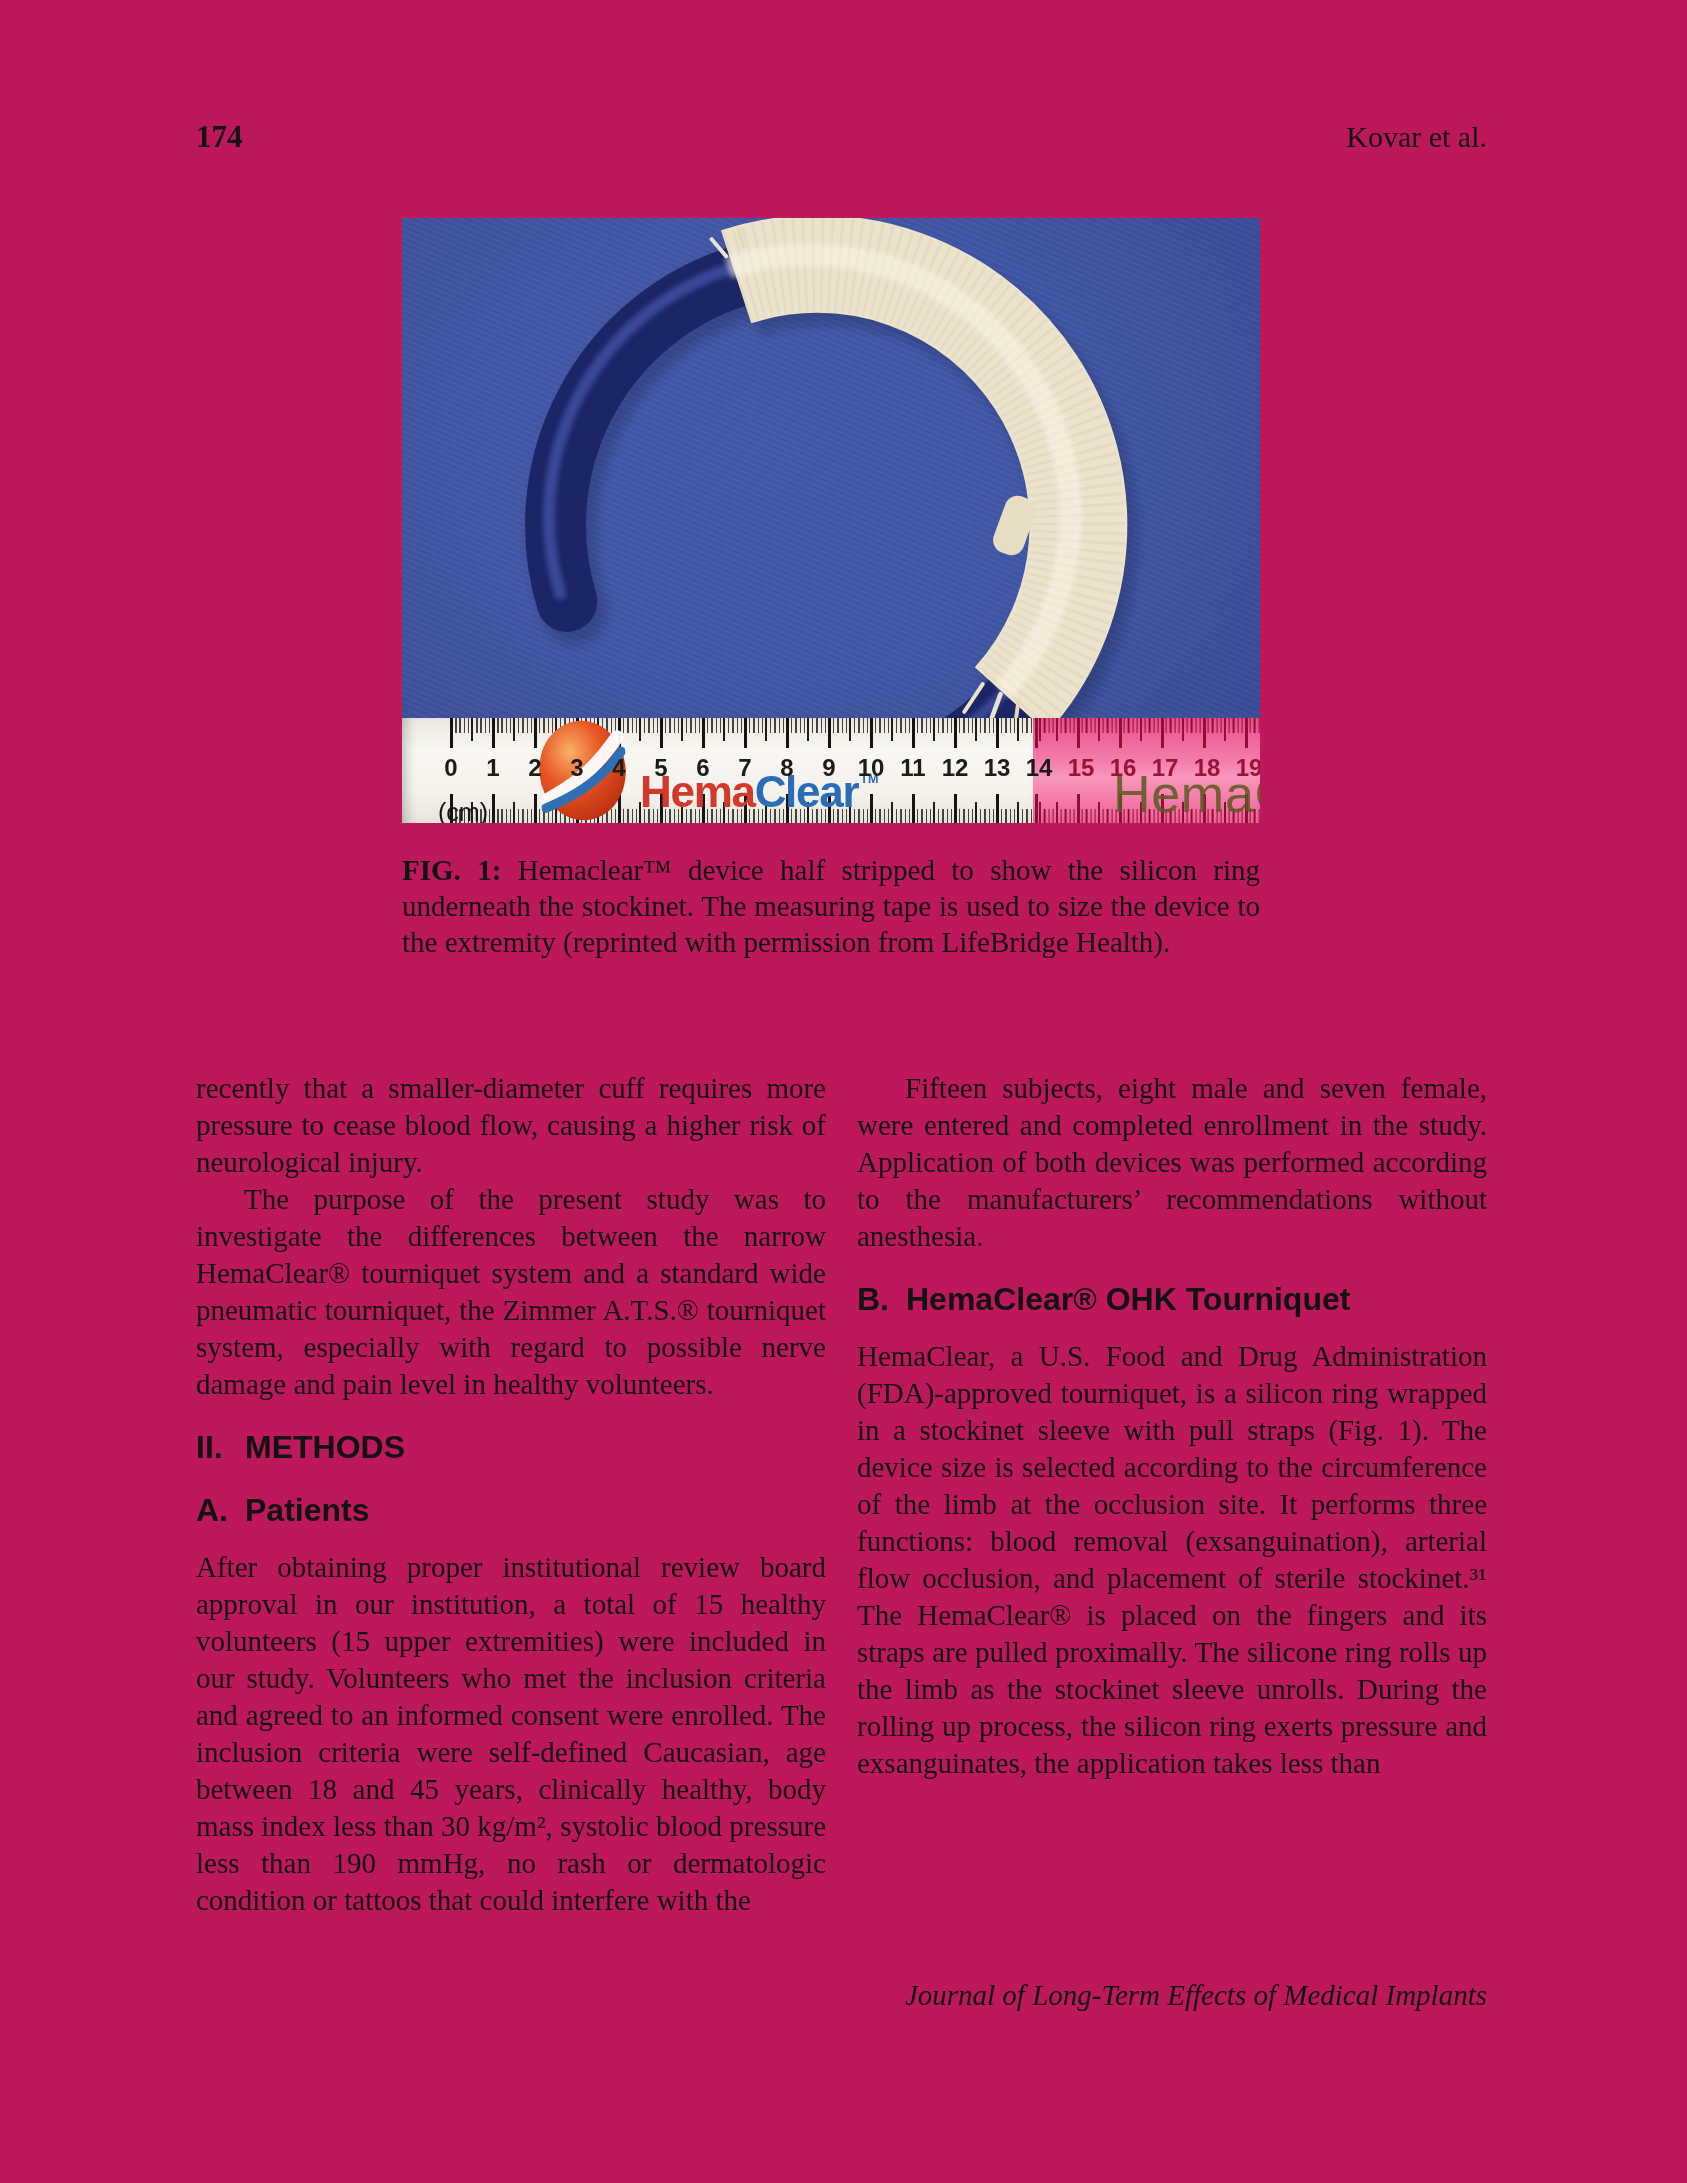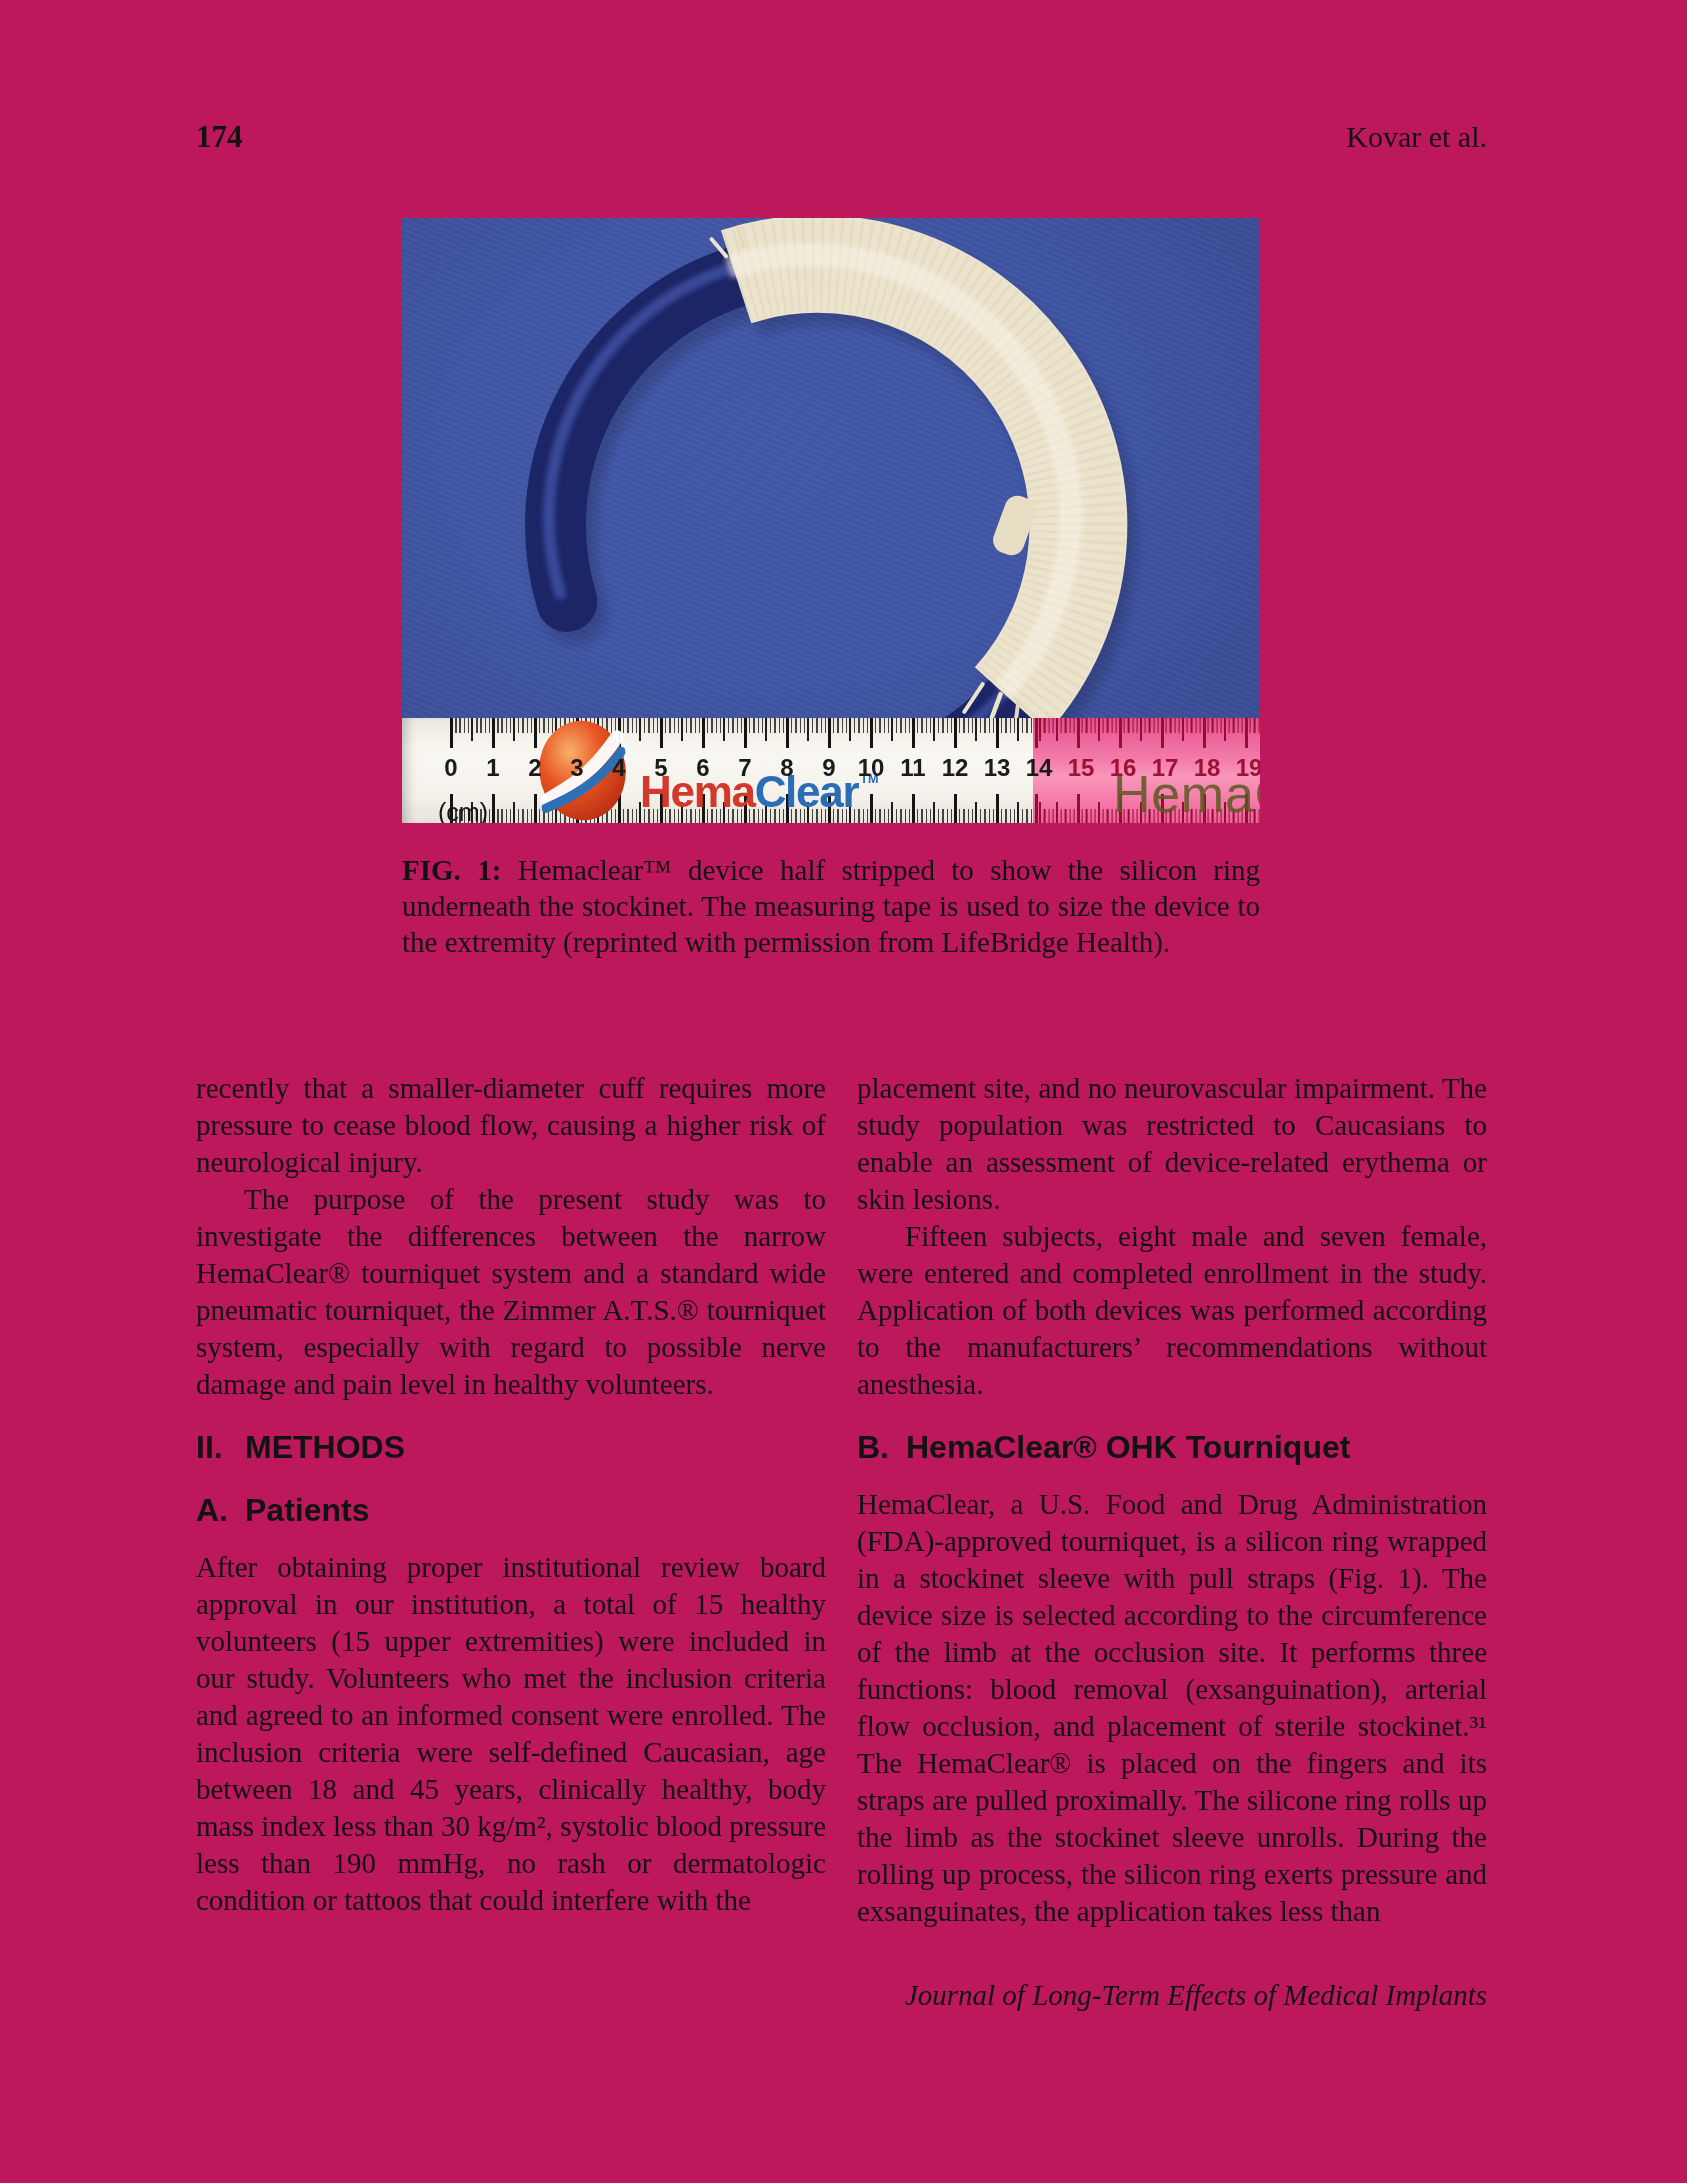--- a/index.html
+++ b/index.html
@@ -190,21 +190,20 @@
     <div class="h2">
       <span class="hnum">II.</span><span>METHODS</span>
     </div>
     <div class="h3">
       <span class="hnum">A.</span><span>Patients</span>
     </div>
     <p>After obtaining proper institutional review board approval in our institution, a total of 15 healthy volunteers (15 upper extremities) were included in our study. Volunteers who met the inclusion criteria and agreed to an informed consent were enrolled. The inclusion criteria were self-defined Caucasian, age between 18 and 45 years, clinically healthy, body mass index less than 30 kg/m², systolic blood pressure less than 190 mmHg, no rash or dermatologic condition or tattoos that could interfere with the</p>
   </section>
 
   <section class="col col-right">
-    <p>placement site, and no neurovascular impairment. The study population was restricted to Caucasians to enable an assessment of device-related erythema or skin lesions.</p>
     <p class="ind">Fifteen subjects, eight male and seven female, were entered and completed enrollment in the study. Application of both devices was performed according to the manufacturers’ recommendations without anesthesia.</p>
     <div class="h3">
       <span class="hnum">B.</span><span>HemaClear® OHK Tourniquet</span>
     </div>
     <p>HemaClear, a U.S. Food and Drug Administration (FDA)-approved tourniquet, is a silicon ring wrapped in a stockinet sleeve with pull straps (Fig. 1). The device size is selected according to the circumference of the limb at the occlusion site. It performs three functions: blood removal (exsanguination), arterial flow occlusion, and placement of sterile stockinet.³¹ The HemaClear® is placed on the fingers and its straps are pulled proximally. The silicone ring rolls up the limb as the stockinet sleeve unrolls. During the rolling up process, the silicon ring exerts pressure and exsanguinates, the application takes less than</p>
   </section>
 
   <div class="journal-footer">Journal of Long-Term Effects of Medical Implants</div>
 </div>
 

